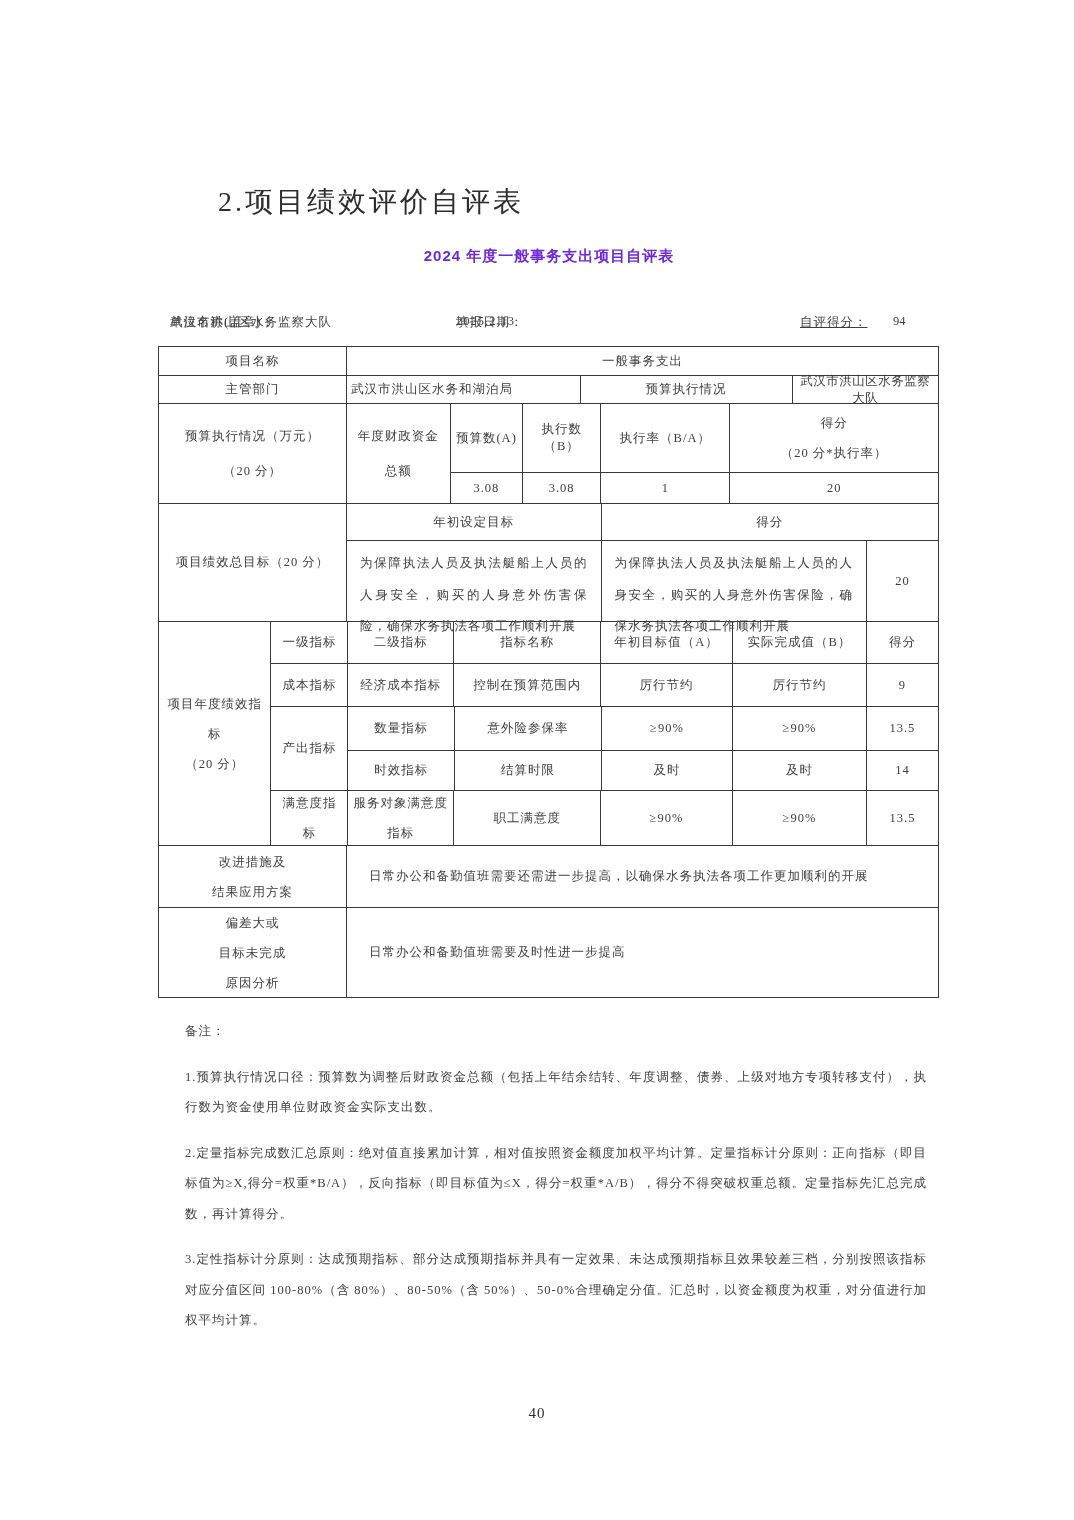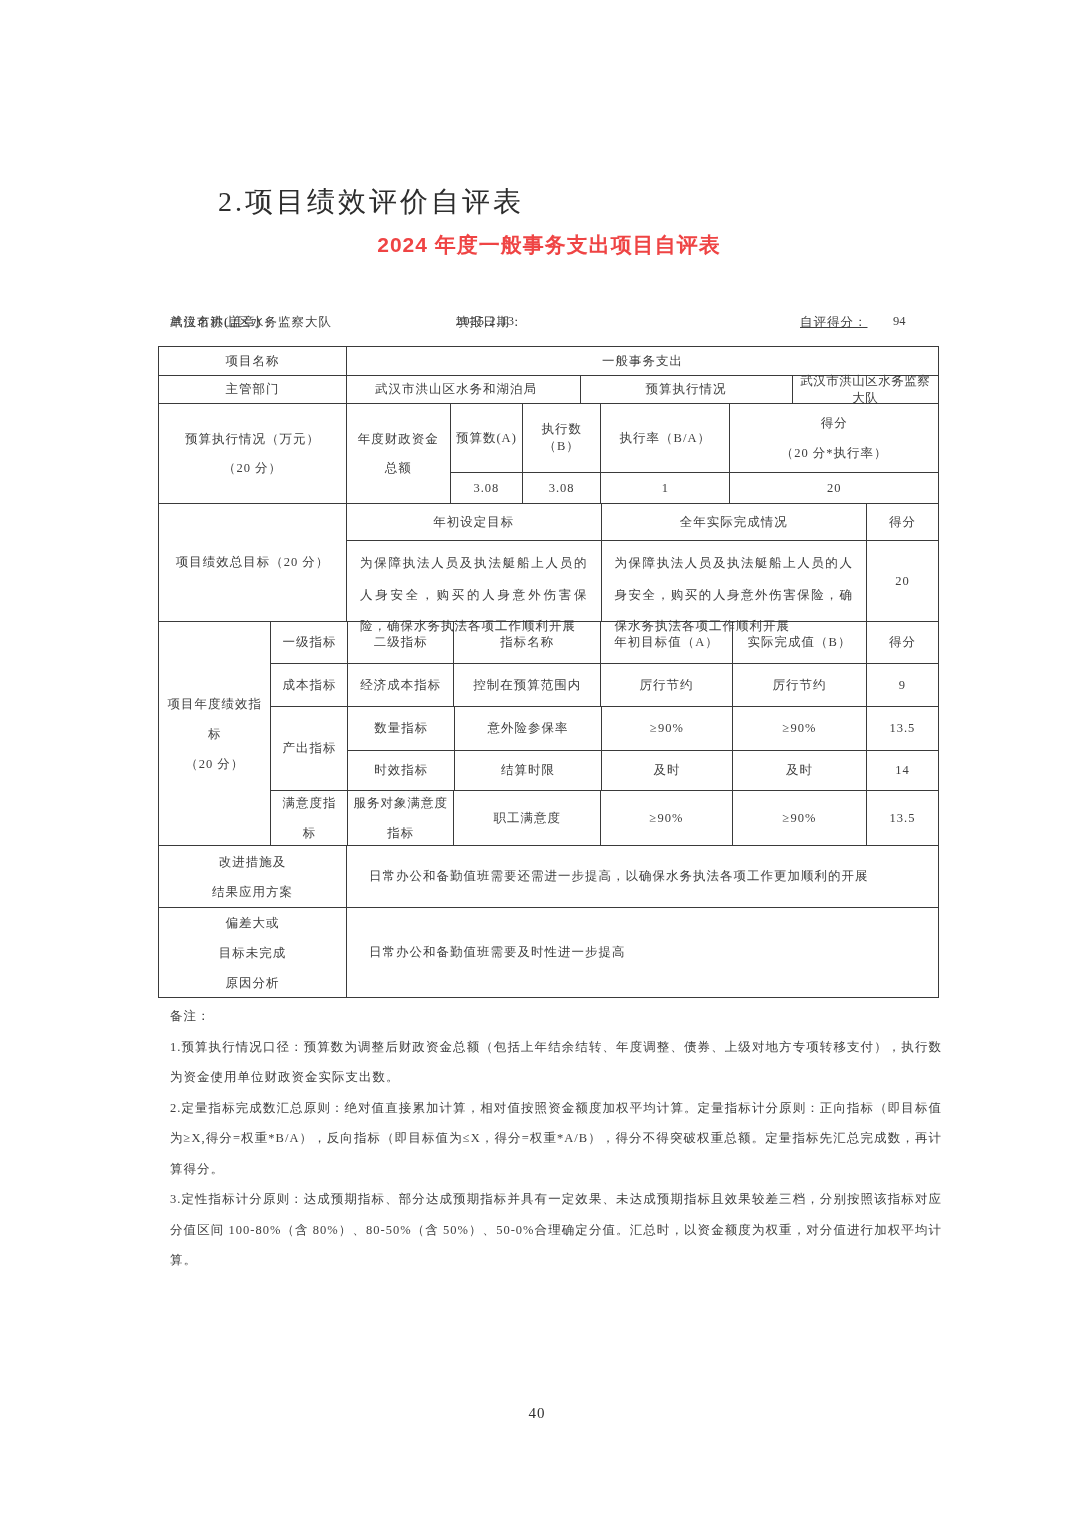--- a/index.html
+++ b/index.html
@@ -22,28 +22,28 @@
     left: 218px;
     top: 183px;
     font-size: 28px;
     letter-spacing: 3px;
     color: #2d2d2d;
     font-weight: 400;
   }
   .doc-subtitle {
     position: absolute;
     left: 158px;
-    top: 231px;
+    top: 247px;
     width: 782px;
     text-align: center;
     font-family: "Liberation Sans", "DejaVu Sans", sans-serif;
     font-weight: bold;
-    font-size: 21px;
-    letter-spacing: 1px;
-    color: #ef4444;
+    font-size: 15px;
+    letter-spacing: 1px;
+    color: #6d28d9;
   }
   .info-row {
     position: absolute;
     left: 0; top: 314px;
     width: 100%;
     height: 20px;
     font-size: 12.5px;
     letter-spacing: 1px;
   }
   .info-row span { position: absolute; white-space: nowrap; }
@@ -81,21 +81,21 @@
   .sub {
     flex: 1;
     display: flex;
     flex-direction: column;
     border-left: 1px solid var(--bc);
     box-sizing: border-box;
     min-width: 0;
   }
   .pre   { white-space: pre-line; }
   .lh30  { line-height: 30px; }
-  .lh34  { line-height: 29px; }
+  .lh34  { line-height: 35px; }
   .left  {
     justify-content: flex-start;
     text-align: left;
     padding-left: 22px;
     padding-right: 14px;
   }
   .tight { letter-spacing: 0.5px; padding: 0 5px; }
   .ptext {
     display: block;
     text-align: justify;
@@ -107,21 +107,21 @@
   .notes {
     position: absolute;
     left: 170px;
     top: 1001px;
     width: 772px;
     font-size: 12.5px;
     line-height: 30.5px;
     letter-spacing: 1px;
     text-align: justify;
   }
-  .notes p { margin: 0; }
+  .notes p { margin: 15px; }
 
   .page-number {
     position: absolute;
     left: 0; top: 1405px;
     width: 100%;
     text-align: center;
     font-size: 15px;
     letter-spacing: 1px;
     color: #2f2f2f;
   }
@@ -149,21 +149,21 @@
 
   <div class="tbl">
 
     <div class="tr" style="height:28px">
       <div class="td" style="width:24%">项目名称</div>
       <div class="td" style="flex:1">一般事务支出</div>
     </div>
 
     <div class="tr" style="height:28px">
       <div class="td" style="width:24%">主管部门</div>
-      <div class="td left" style="width:30%; padding-left:28px">武汉市洪山区水务和湖泊局</div>
+      <div class="td left" style="width:30%; padding-left:4px">武汉市洪山区水务和湖泊局</div>
       <div class="td" style="width:27.2%">预算执行情况</div>
       <div class="td tight" style="flex:1">武汉市洪山区水务监察大队</div>
     </div>
 
     <div class="tr" style="height:100px">
       <div class="td pre lh34" style="width:24%">预算执行情况（万元）
 （20 分）</div>
       <div class="td pre lh34" style="width:13.3%">年度财政资金
 总额</div>
       <div class="sub">
@@ -181,21 +181,20 @@
           <div class="td" style="flex:1">20</div>
         </div>
       </div>
     </div>
 
     <div class="tr" style="height:118px">
       <div class="td" style="width:24%">项目绩效总目标（20 分）</div>
       <div class="sub">
         <div class="tr" style="flex:0 0 36px">
           <div class="td" style="width:42.9%">年初设定目标</div>
-          <div class="td" style="width:44.9%">全年实际完成情况</div>
           <div class="td" style="flex:1">得分</div>
         </div>
         <div class="tr" style="flex:1">
           <div class="td ptext" style="width:42.9%">为保障执法人员及执法艇船上人员的人身安全，购买的人身意外伤害保险，确保水务执法各项工作顺利开展</div>
           <div class="td ptext" style="width:44.9%">为保障执法人员及执法艇船上人员的人身安全，购买的人身意外伤害保险，确保水务执法各项工作顺利开展</div>
           <div class="td" style="flex:1">20</div>
         </div>
       </div>
     </div>
 

